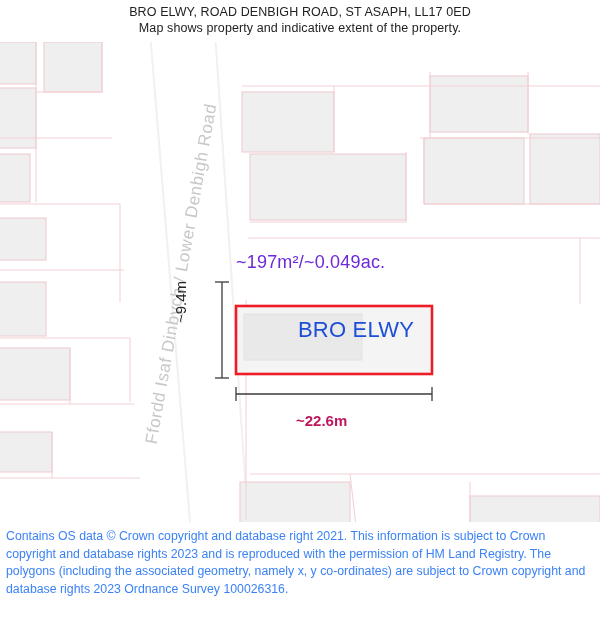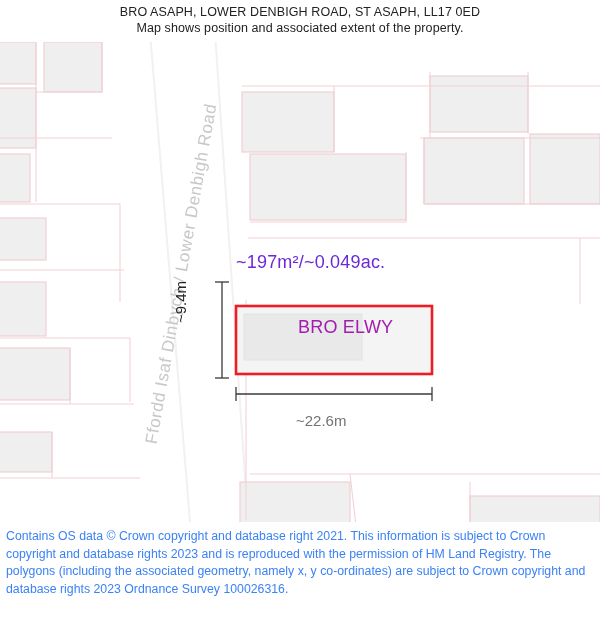--- a/index.html
+++ b/index.html
@@ -70,38 +70,39 @@
     color: #c9c7c7;
     letter-spacing: 0.6px;
     white-space: nowrap;
     pointer-events: none;
   }
 
   .parcel-label {
     position: absolute;
     left: 298px;
     top: 275px;
-    font-size: 18px;
-    color: #a21caf;
+    font-size: 22px;
+    color: #1d4ed8;
     letter-spacing: 0.2px;
   }
   .area-label {
     position: absolute;
     left: 236px;
     top: 210px;
     font-size: 18px;
     color: #6d28d9;
     letter-spacing: 0.2px;
   }
   .width-label {
     position: absolute;
     left: 296px;
     top: 370px;
     font-size: 15px;
-    color: #737373;
+    color: #be185d;
+    font-weight: bold;
   }
   .height-label {
     position: absolute;
     left: 172px;
     top: 281px;
     font-size: 15px;
     color: #222;
     transform: rotate(-90deg);
     transform-origin: left top;
     white-space: nowrap;
@@ -119,22 +120,22 @@
     line-height: 17.5px;
     color: #3b82f6;
   }
 </style>
 </head>
 <body>
 
 <div class="page">
 
   <div class="header">
-    <div class="title">BRO ASAPH, LOWER DENBIGH ROAD, ST ASAPH, LL17 0ED</div>
-    <div class="subtitle">Map shows position and associated extent of the property.</div>
+    <div class="title">BRO ELWY, ROAD DENBIGH ROAD, ST ASAPH, LL17 0ED</div>
+    <div class="subtitle">Map shows property and indicative extent of the property.</div>
   </div>
 
   <div class="map">
     <svg width="600" height="480" viewBox="0 0 600 480" xmlns="http://www.w3.org/2000/svg">
 
       <rect x="0" y="0" width="600" height="480" fill="#ffffff"></rect>
 
       <g stroke="#edcdd0" stroke-width="1.1" fill="#efefef">
         <rect x="-10" y="0" width="46" height="42"></rect>
         <rect x="-10" y="46" width="46" height="60"></rect>

